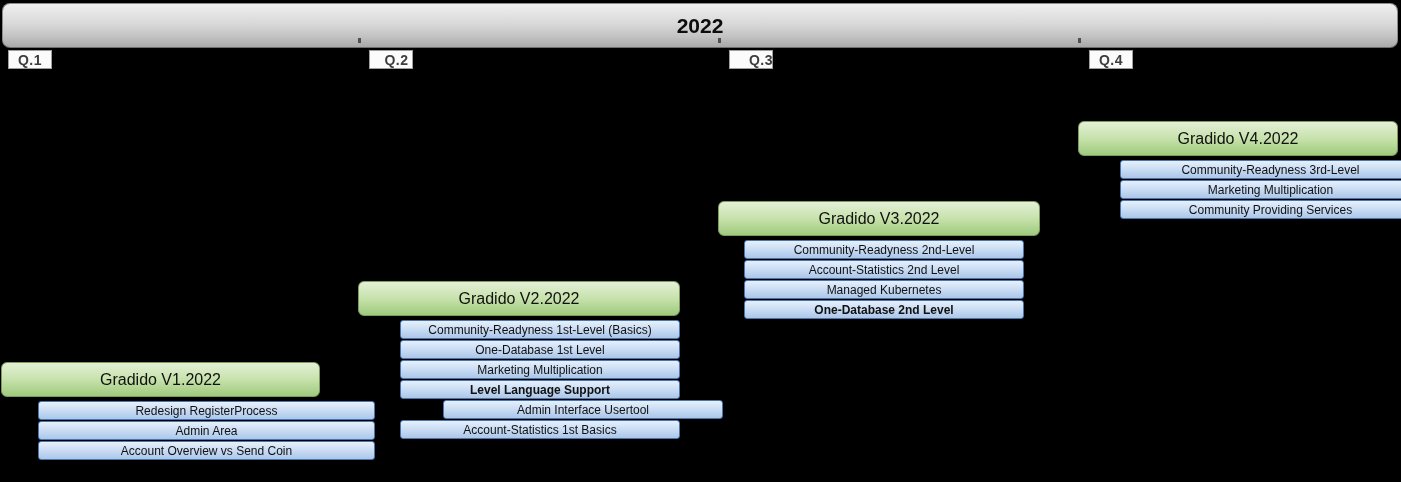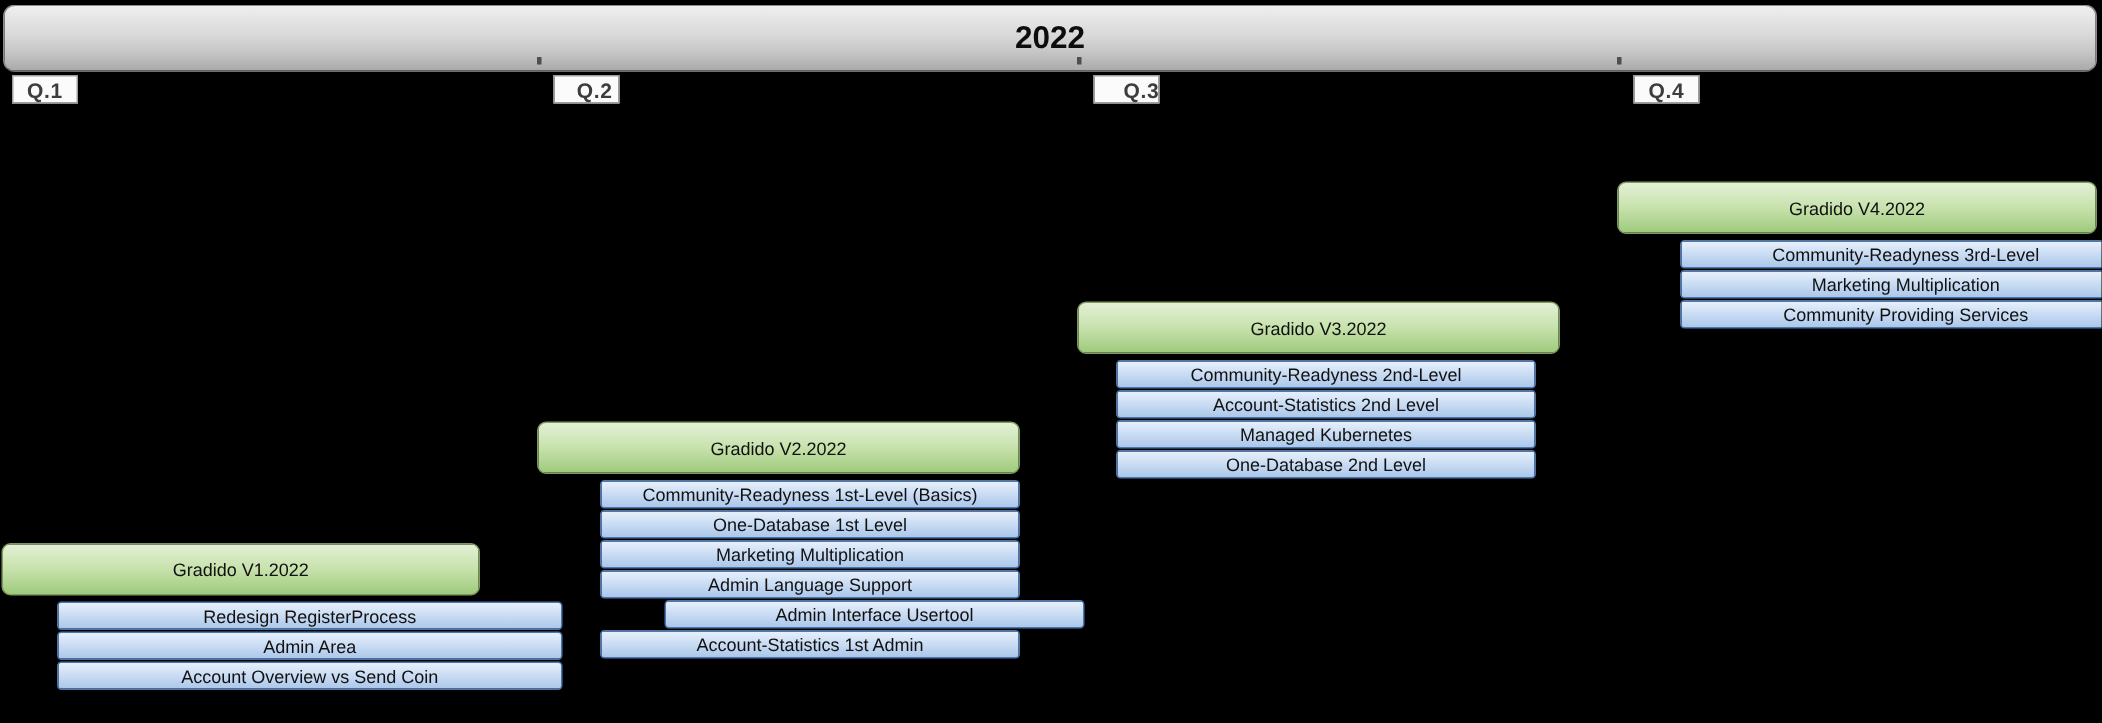--- a/index.html
+++ b/index.html
@@ -58,42 +58,42 @@
 
   
   .release {
     position: absolute;
     left: 0; top: 0;
     width: 100%; height: 35px;
     border: 1px solid #7d9b5e;
     border-radius: 6px;
     background: linear-gradient(180deg, #e3f0d6 0%, #c7e2ac 50%, #9fca7d 100%);
     display: flex; align-items: center; justify-content: center;
-    font-size: 12px; color: #111111;
+    font-size: 16px; color: #111111;
   }
 
   
   .bar {
     position: absolute;
     height: 19px;
     border: 1px solid #4a76ad;
     border-radius: 3px;
     background: linear-gradient(180deg, #e7f0fb 0%, #cfe0f5 40%, #abc7ea 100%);
     display: flex; align-items: center; justify-content: center;
     font-size: 12px; color: #111111;
     white-space: nowrap;
   }
   #q1 .bar { left: 37px; width: 337px; }
   #q2 .bar { left: 42px; width: 280px; }
   #q3 .bar { left: 26px; width: 280px; }
   #q4 .bar { left: 42px; width: 301px; }
   .bar.r0 { top: 39px; }
   .bar.r1 { top: 59px; }
   .bar.r2 { top: 79px; }
-  .bar.r3 { top: 99px; }
+  .bar.r3 { top: 99px; font-weight: bold; }
   .bar.r4 { top: 119px; margin-left: 43px; }
   .bar.r5 { top: 139px; }
 </style>
 </head>
 <body>
 
 <div class="year-bar">
   <span>2022</span>
 </div>
 <div class="tick t1"></div>
@@ -110,23 +110,23 @@
   <div class="bar r0">Redesign RegisterProcess</div>
   <div class="bar r1">Admin Area</div>
   <div class="bar r2">Account Overview vs Send Coin</div>
 </div>
 
 <div class="group" id="q2">
   <div class="release">Gradido V2.2022</div>
   <div class="bar r0">Community-Readyness 1st-Level (Basics)</div>
   <div class="bar r1">One-Database 1st Level</div>
   <div class="bar r2">Marketing Multiplication</div>
-  <div class="bar r3">Admin Language Support</div>
+  <div class="bar r3">Level Language Support</div>
   <div class="bar r4">Admin Interface Usertool</div>
-  <div class="bar r5">Account-Statistics 1st Admin</div>
+  <div class="bar r5">Account-Statistics 1st Basics</div>
 </div>
 
 <div class="group" id="q3">
   <div class="release">Gradido V3.2022</div>
   <div class="bar r0">Community-Readyness 2nd-Level</div>
   <div class="bar r1">Account-Statistics 2nd Level</div>
   <div class="bar r2">Managed Kubernetes</div>
   <div class="bar r3">One-Database 2nd Level</div>
 </div>
 

